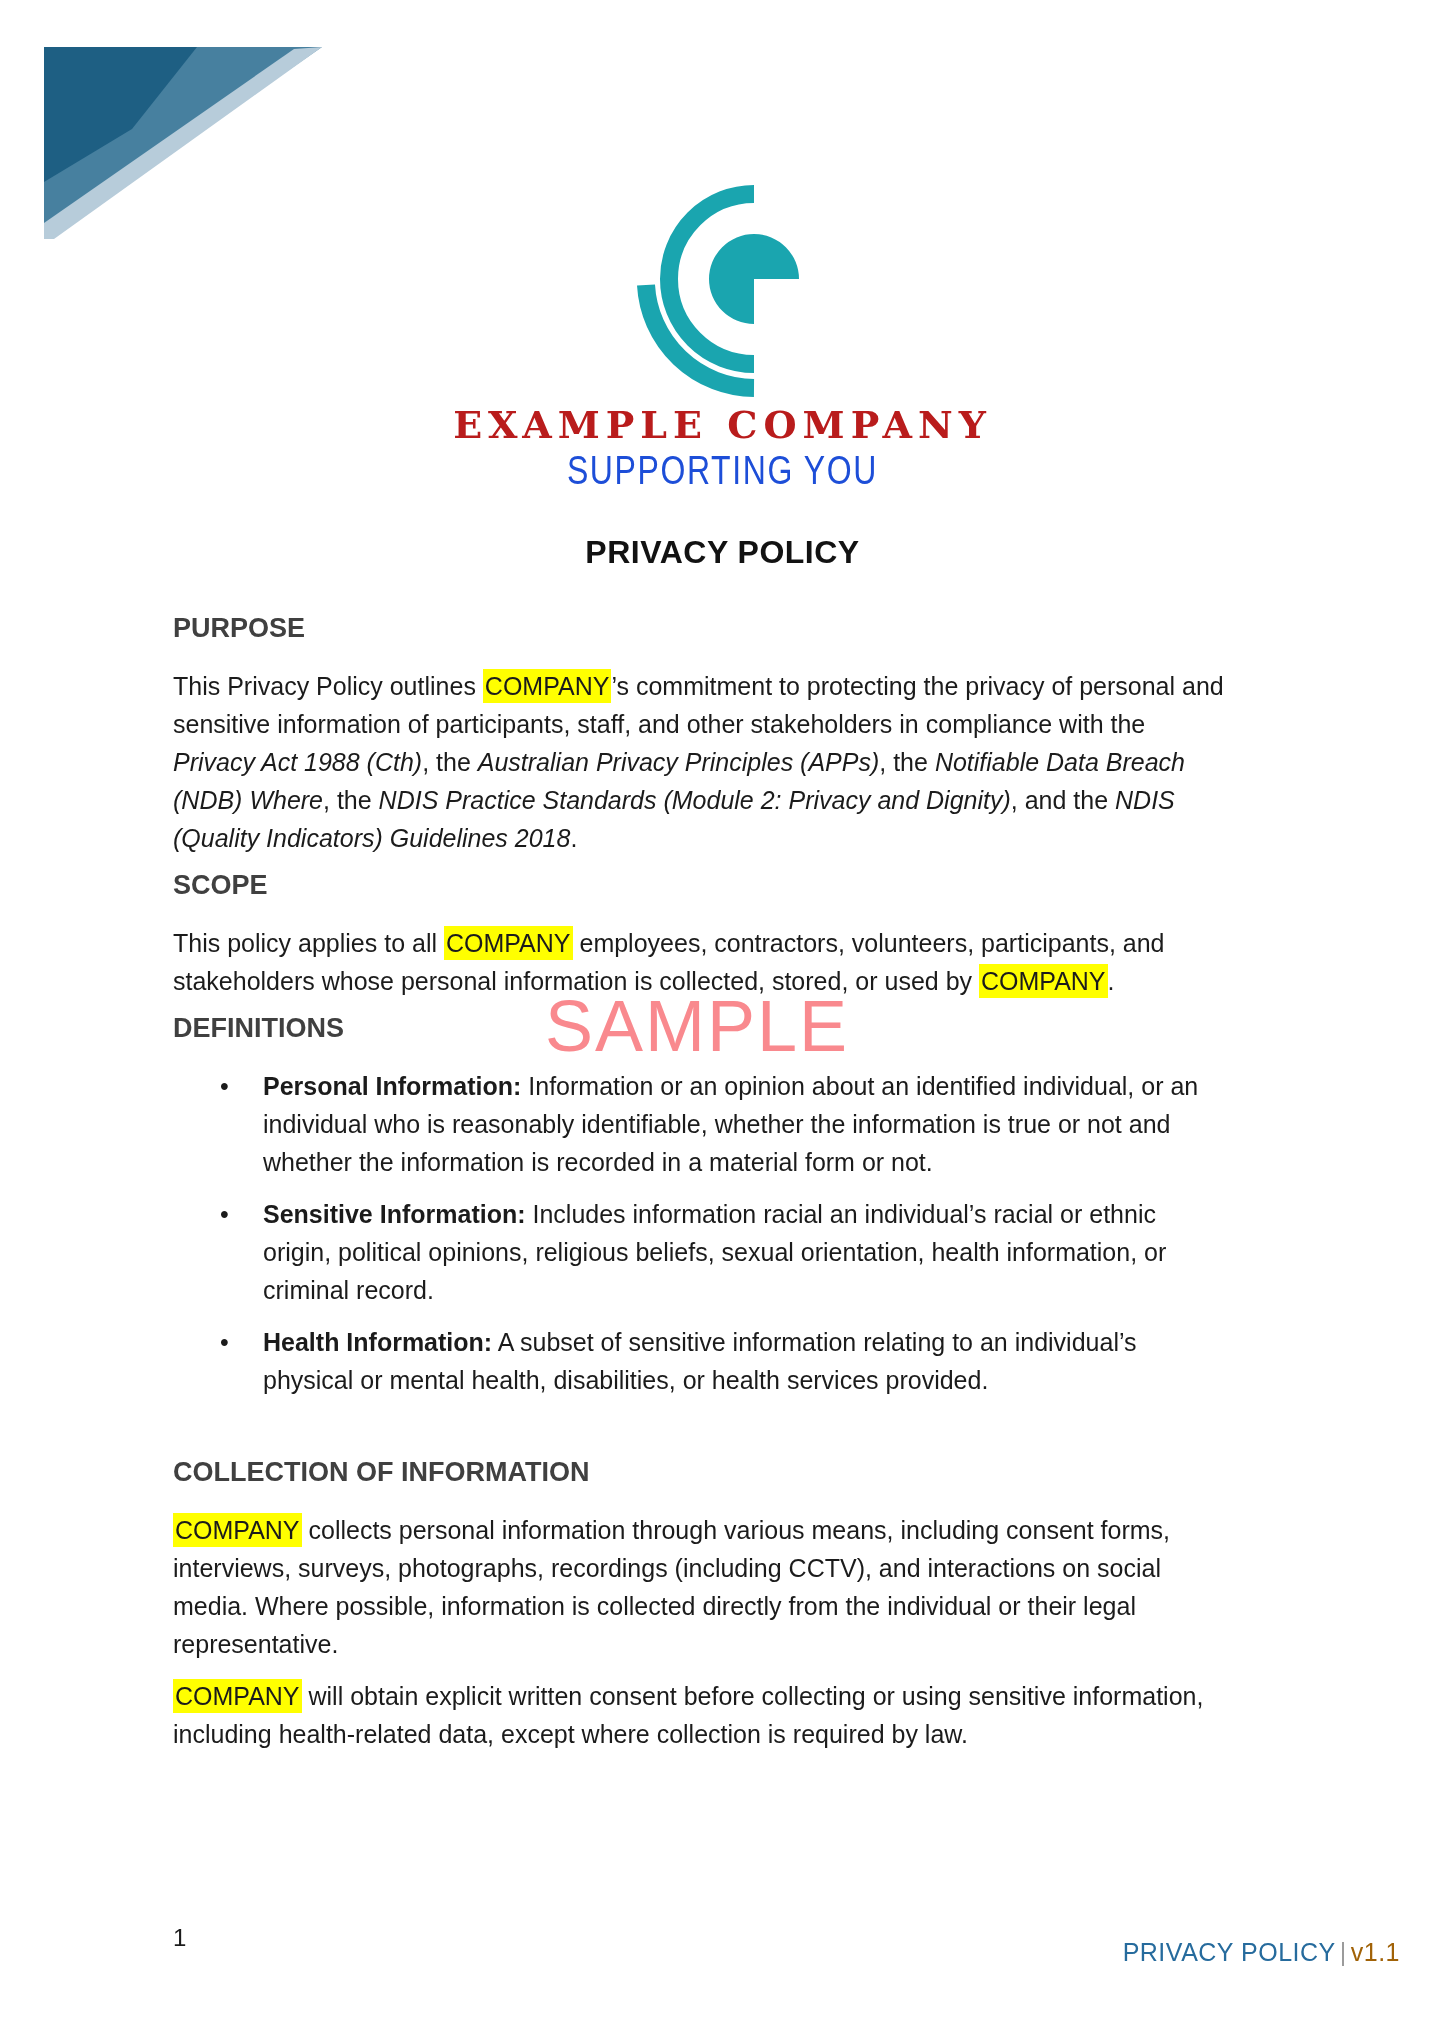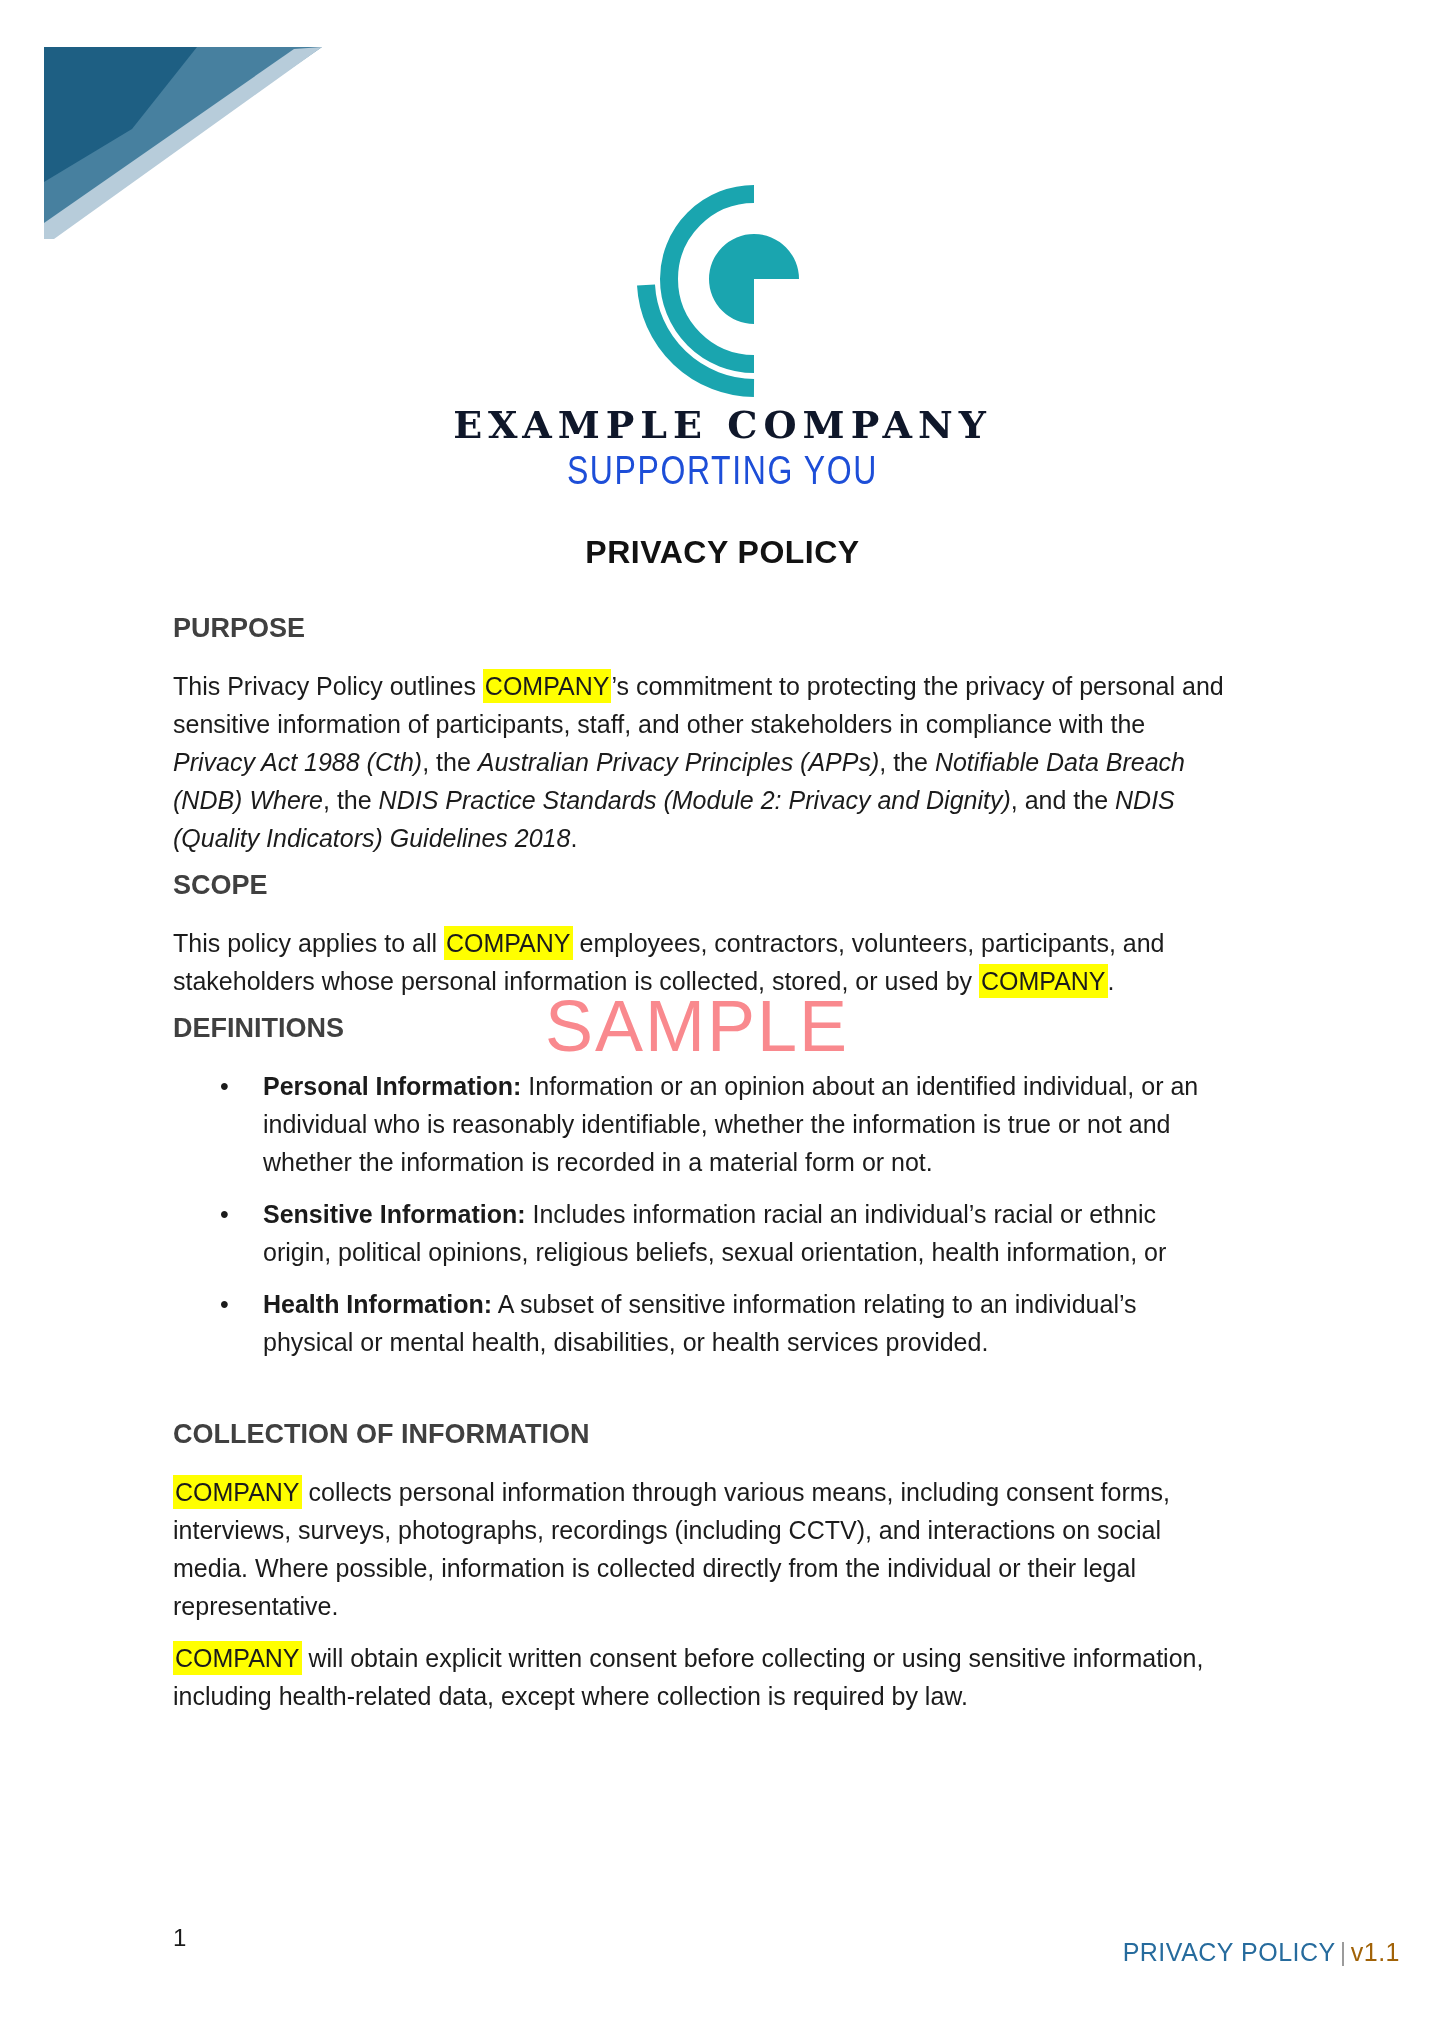--- a/index.html
+++ b/index.html
@@ -74,21 +74,21 @@
 
   <svg class="logo" width="175" height="222" viewBox="0 0 175 222">
 
     <path d="M 124 16 A 85 85 0 0 0 124 186" fill="none" stroke-width="18" stroke="#1aa5af"></path>
 
     <path d="M 16 107 A 109 109 0 0 0 124 210" fill="none" stroke-width="18" stroke="#1aa5af"></path>
 
     <path d="M 169 101 A 45 45 0 1 0 124 146 L 124 101 Z" fill="#1aa5af"></path>
   </svg>
 
-  <div class="wordmark" style="color: #0f172a;">EXAMPLE COMPANY</div>
+  <div class="wordmark" style="color: #b91c1c;">EXAMPLE COMPANY</div>
   <div class="tagline" style="color: #1d4ed8;">
     <span class="squeeze">SUPPORTING YOU</span>
   </div>
 
   <div class="doc-title">PRIVACY POLICY</div>
 
   <div class="watermark" style="color: rgb(249, 137, 142);">SAMPLE</div>
 
   <div class="content" id="content">
       <div class="sec-heading">PURPOSE</div>
@@ -108,20 +108,21 @@
       <div class="bullet first">
         <span class="marker">•</span>
         <div class="line"><span class="bd">Personal Information:</span><span> Information or an opinion about an identified individual, or an</span></div>
         <div class="line"><span>individual who is reasonably identifiable, whether the information is true or not and</span></div>
         <div class="line"><span>whether the information is recorded in a material form or not.</span></div>
       </div>
       <div class="bullet">
         <span class="marker">•</span>
         <div class="line"><span class="bd">Sensitive Information:</span><span> Includes information racial an individual’s racial or ethnic</span></div>
         <div class="line"><span>origin, political opinions, religious beliefs, sexual orientation, health information, or</span></div>
+        <div class="line"><span>criminal record.</span></div>
       </div>
       <div class="bullet">
         <span class="marker">•</span>
         <div class="line"><span class="bd">Health Information:</span><span> A subset of sensitive information relating to an individual’s</span></div>
         <div class="line"><span>physical or mental health, disabilities, or health services provided.</span></div>
       </div>
       <div class="sec-heading gap">COLLECTION OF INFORMATION</div>
       <div class="para">
         <div class="line"><span class="hl">COMPANY</span><span> collects personal information through various means, including consent forms,</span></div>
         <div class="line"><span>interviews, surveys, photographs, recordings (including CCTV), and interactions on social</span></div>

